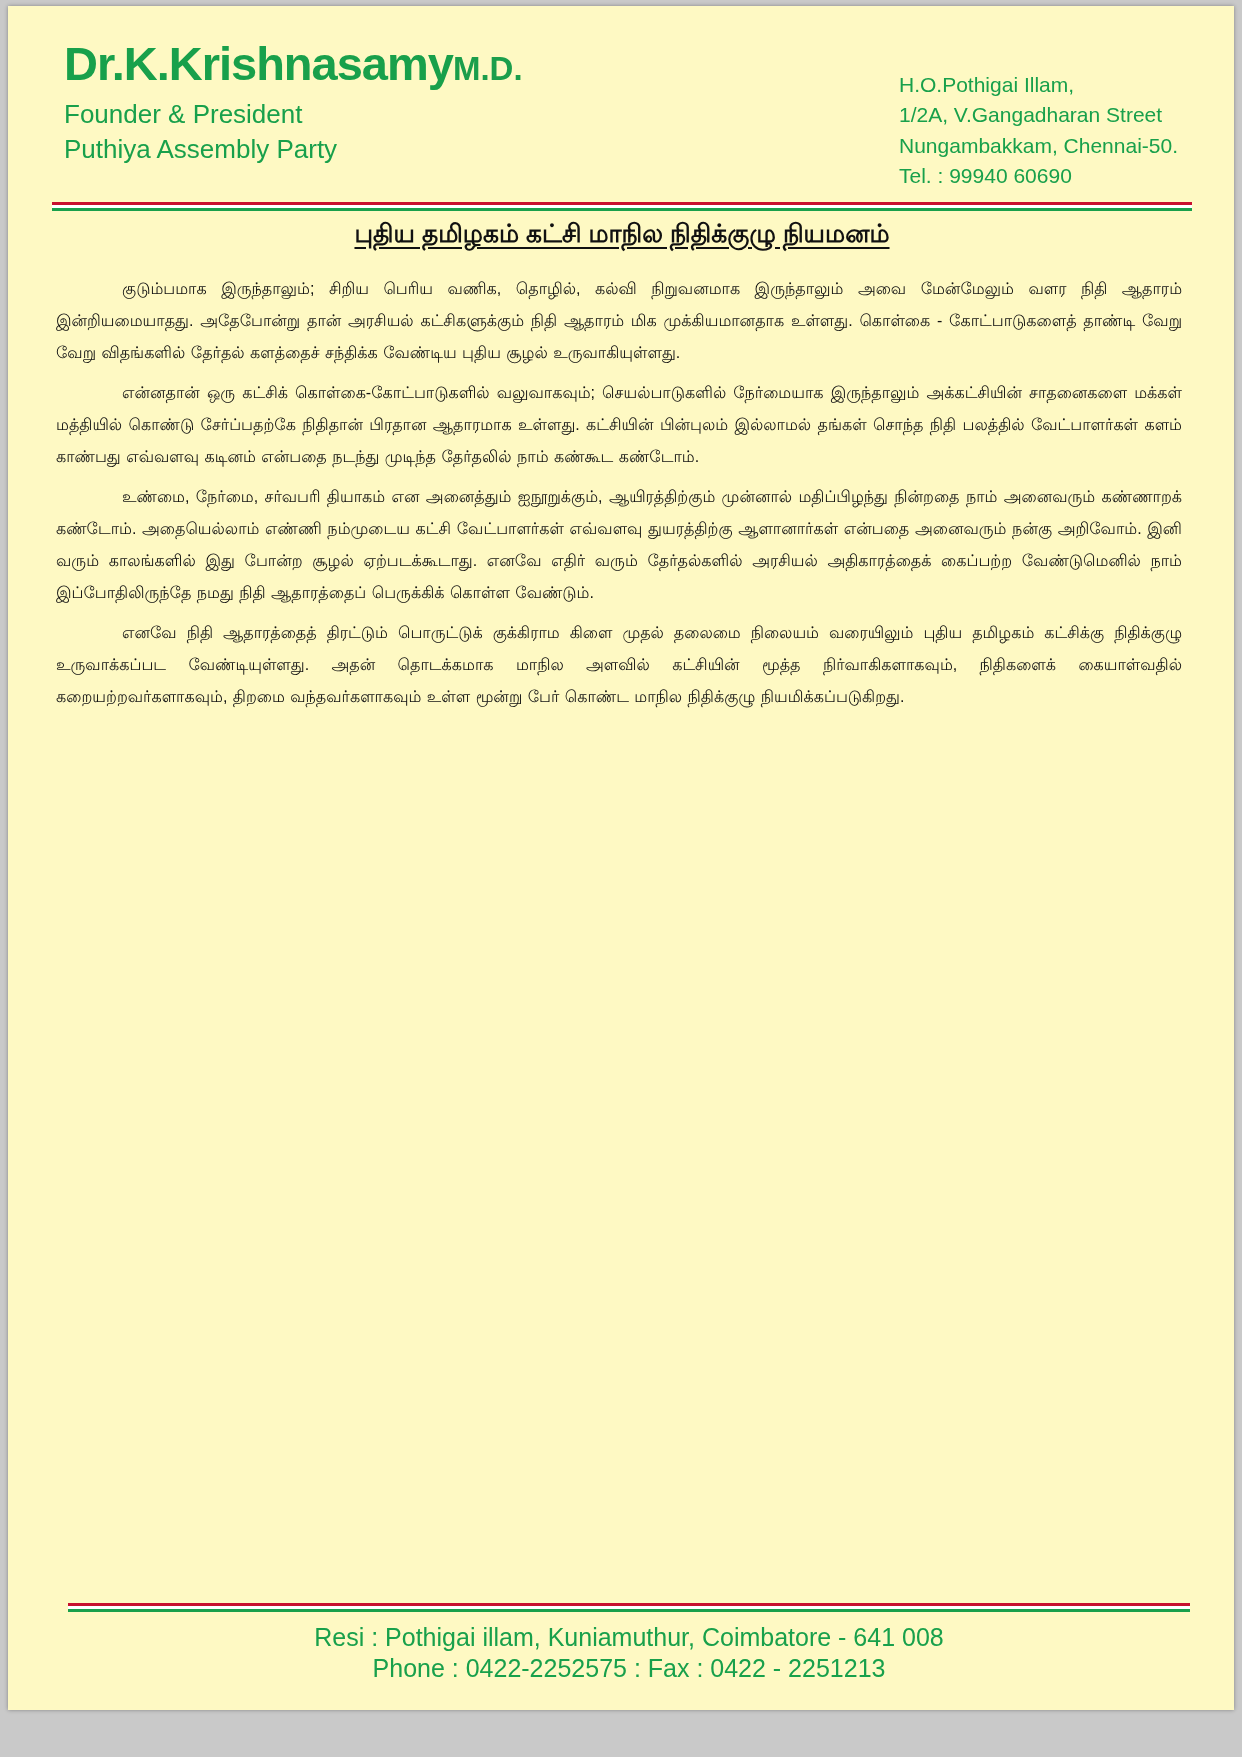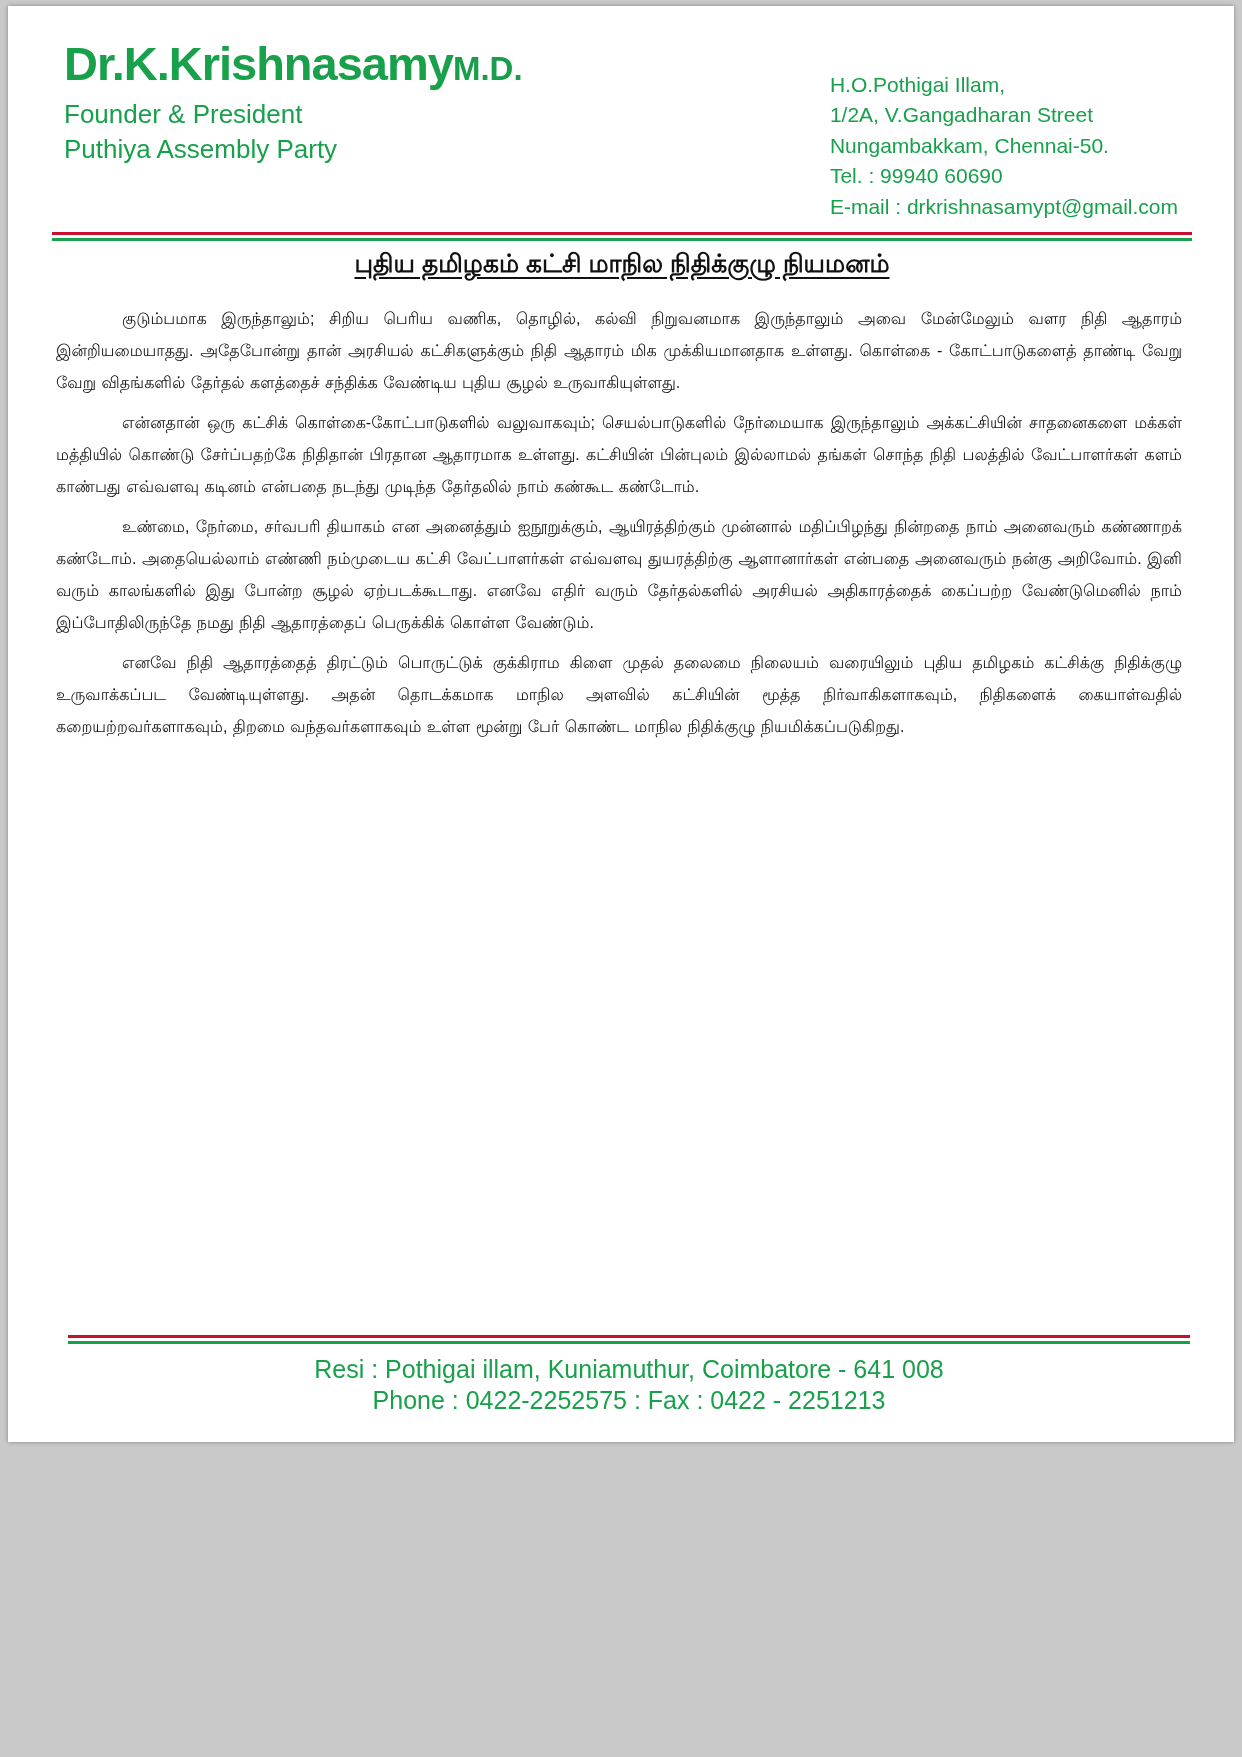--- a/index.html
+++ b/index.html
@@ -11,22 +11,22 @@
     width: 1242px;
     height: 1757px;
     font-family: "Liberation Sans", sans-serif;
     overflow: hidden;
   }
   .page {
     position: absolute;
     left: 8px;
     top: 6px;
     width: 1226px;
-    height: 1436px;
-    background: #ffffff;
+    height: 1704px;
+    background: #fef9c3;
     box-shadow: 0 0 4px rgba(0,0,0,0.35);
     box-sizing: border-box;
     overflow: hidden;
   }
   .inner {
     position: absolute;
     left: 44px;
     top: 34px;
     width: 1140px;
     height: 1672px;
@@ -143,21 +143,20 @@
         <div class="lh-roles">
           <div>Founder &amp; President</div>
           <div>Puthiya Assembly Party</div>
         </div>
       </div>
       <div class="lh-right">
         <div>H.O.Pothigai Illam,</div>
         <div>1/2A, V.Gangadharan Street</div>
         <div>Nungambakkam, Chennai-50.</div>
         <div>Tel. : 99940 60690</div>
-        <div>E-mail : drkrishnasamypt@gmail.com</div>
       </div>
     </div>
 
     <div class="rule"></div>
 
 
     <div class="doc-title">புதிய தமிழகம் கட்சி மாநில நிதிக்குழு நியமனம்</div>
 
     <div class="body-text">
       <p class="para">குடும்பமாக இருந்தாலும்; சிறிய பெரிய வணிக, தொழில், கல்வி நிறுவனமாக இருந்தாலும் அவை மேன்மேலும் வளர நிதி ஆதாரம் இன்றியமையாதது. அதேபோன்று தான் அரசியல் கட்சிகளுக்கும் நிதி ஆதாரம் மிக முக்கியமானதாக உள்ளது. கொள்கை - கோட்பாடுகளைத் தாண்டி வேறு வேறு விதங்களில் தேர்தல் களத்தைச் சந்திக்க வேண்டிய புதிய சூழல் உருவாகியுள்ளது.</p>

